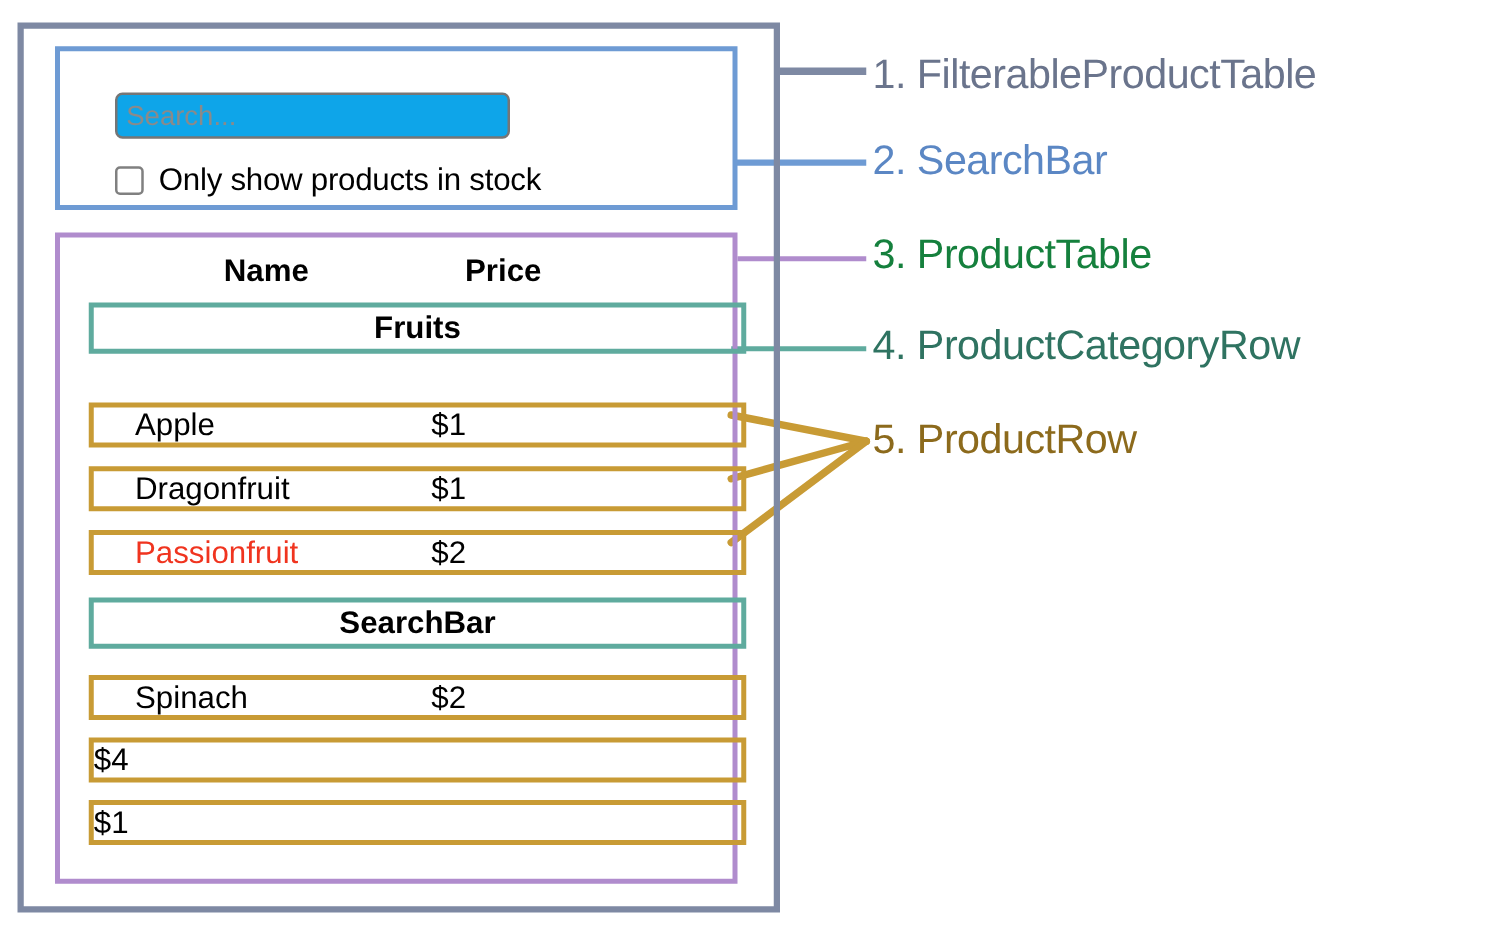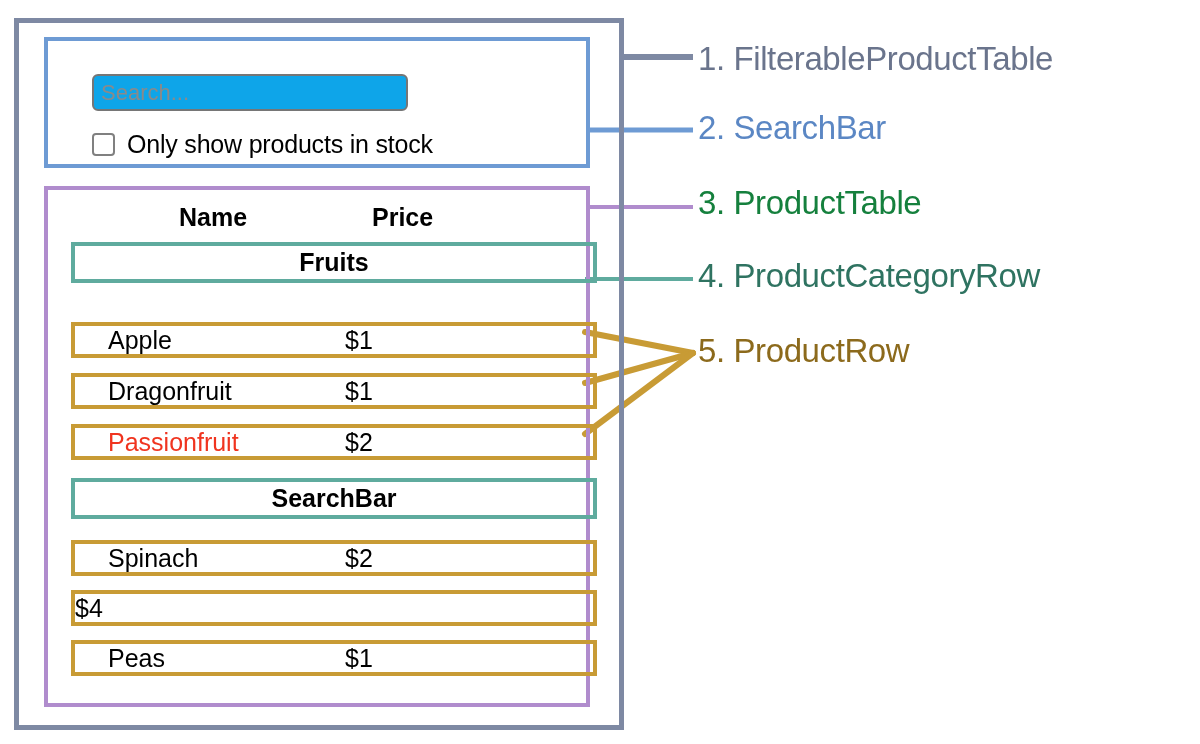--- a/index.html
+++ b/index.html
@@ -230,21 +230,20 @@
   <div class="row product-row" style="top:528px;">
     <span class="cell-name">Spinach</span>
     <span class="cell-price">$2</span>
   </div>
 
   <div class="row product-row out-of-stock" style="top:578px;">
     <span class="cell-price">$4</span>
   </div>
 
   <div class="row product-row" style="top:628px;">
-    <span class="cell-name">Peas</span>
     <span class="cell-price">$1</span>
   </div>
 
   <div class="legend-item" id="legend-1">1. FilterableProductTable</div>
   <div class="legend-item" id="legend-2">2. SearchBar</div>
   <div class="legend-item" id="legend-3">3. ProductTable</div>
   <div class="legend-item" id="legend-4">4. ProductCategoryRow</div>
   <div class="legend-item" id="legend-5">5. ProductRow</div>
 
 </div>

